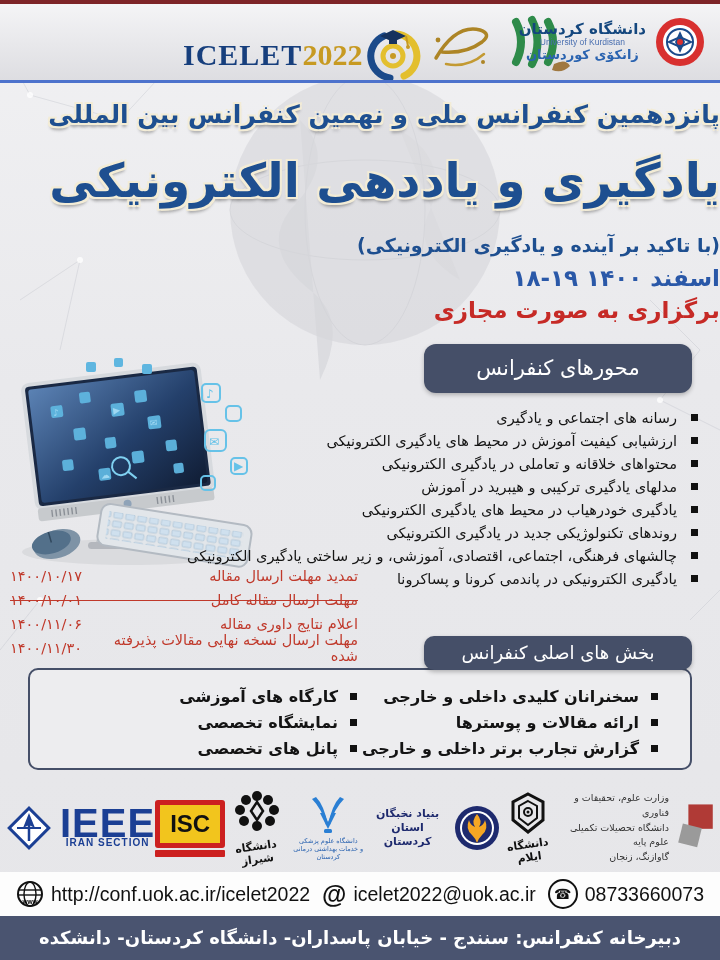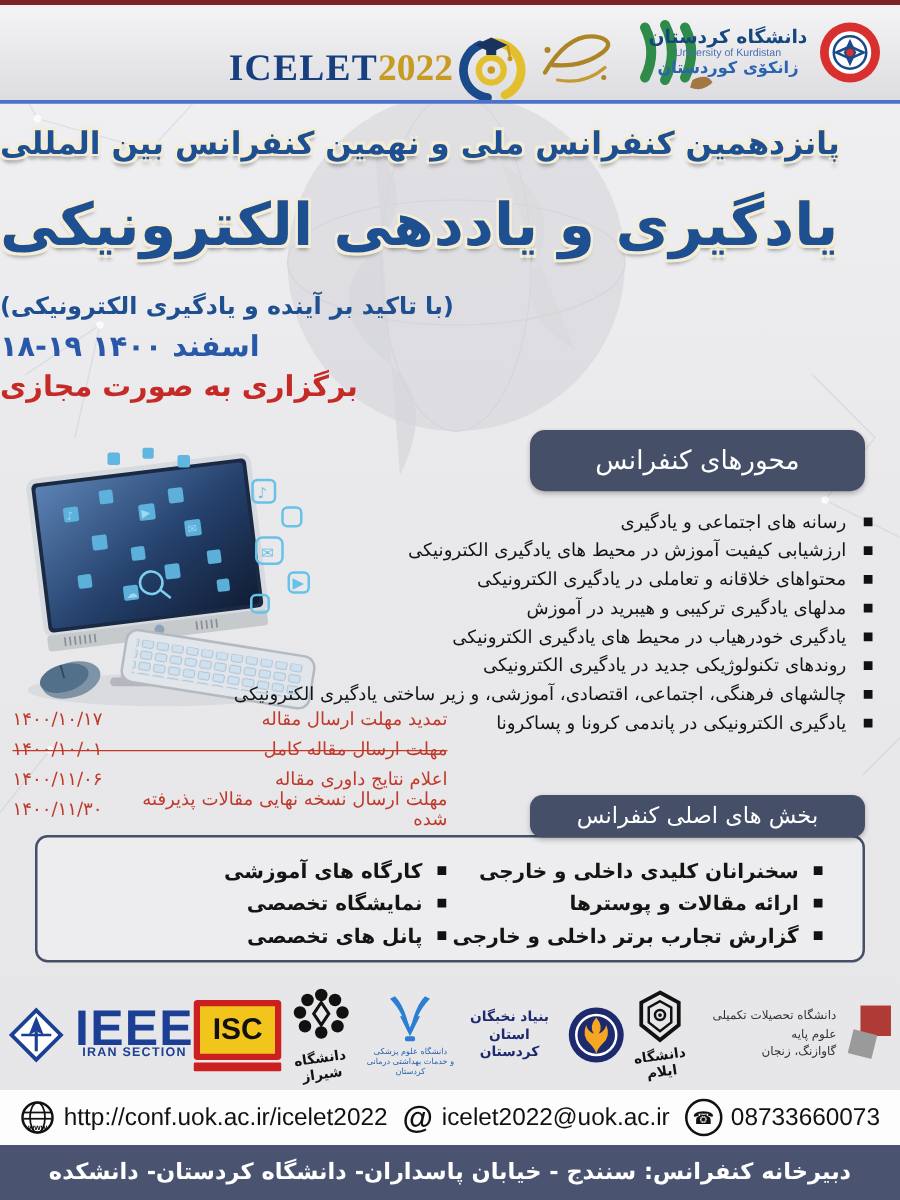--- a/index.html
+++ b/index.html
@@ -20,21 +20,21 @@
   .uok{position:absolute;right:14px;top:12px;display:flex;align-items:center;gap:8px;}
   .uok-text{text-align:center;line-height:1.15;}
   .uok-fa{font-size:15px;font-weight:bold;color:#14477e;}
   .uok-en{font-size:8.5px;color:#4a6fb0;font-family:"Liberation Sans",sans-serif;}
   .uok-ku{font-size:13px;font-weight:bold;color:#2a63b0;}
 
   
   .bgnet{position:absolute;left:0;top:0;z-index:0;}
 
   
-  .title-block{position:absolute;left:0;top:92px;width:720px;text-align:left;z-index:2;}
+  .title-block{position:absolute;left:0;top:92px;width:720px;text-align:right;z-index:2;}
   .outlined{color:#1e4f90;font-weight:bold;
     text-shadow:-2px -2px 0 #f3ecd6,2px -2px 0 #f3ecd6,-2px 2px 0 #f3ecd6,2px 2px 0 #f3ecd6,0 4px 3px rgba(40,40,40,.35);}
   .t1{font-size:25px;line-height:46px;}
   .t2{font-size:47px;line-height:86px;}
   .t3{font-size:19px;font-weight:bold;color:#1e4f90;line-height:34px;margin-top:4px;}
   .t4{font-size:23px;font-weight:bold;color:#2a58a8;line-height:32px;}
   .t5{font-size:23px;font-weight:bold;color:#c62a26;line-height:32px;}
 
   
   .tab{position:absolute;right:28px;width:268px;background:#454f68;color:#fff;
@@ -429,20 +429,21 @@
         <path d="M21 2 L36 10 L36 28 L21 40 L6 28 L6 10 Z" fill="none" stroke="#111" stroke-width="3"></path>
         <path d="M21 9 L30 14 L30 26 L21 33 L12 26 L12 14 Z" fill="none" stroke="#111" stroke-width="2"></path>
         <circle cx="21" cy="20" r="4" fill="none" stroke="#111" stroke-width="2"></circle>
         <circle cx="21" cy="20" r="1.5" fill="#111"></circle>
       </svg>
       <div class="cap-fa cap-slant">دانشگاه ایلام</div>
     </div>
 
     <div class="sp iasbs">
       <div class="iasbs-lines">
+        <div>وزارت علوم، تحقیقات و فناوری</div>
         <div>دانشگاه تحصیلات تکمیلی علوم پایه</div>
         <div>گاوازنگ، زنجان</div>
       </div>
       <svg width="48" height="62" viewBox="0 0 48 62">
         <rect x="14" y="2" width="30" height="30" fill="#b03a36"></rect>
         <rect x="4" y="28" width="24" height="24" transform="rotate(14 16 40)" fill="#9a9a9a"></rect>
       </svg>
     </div>
   </div>
 

